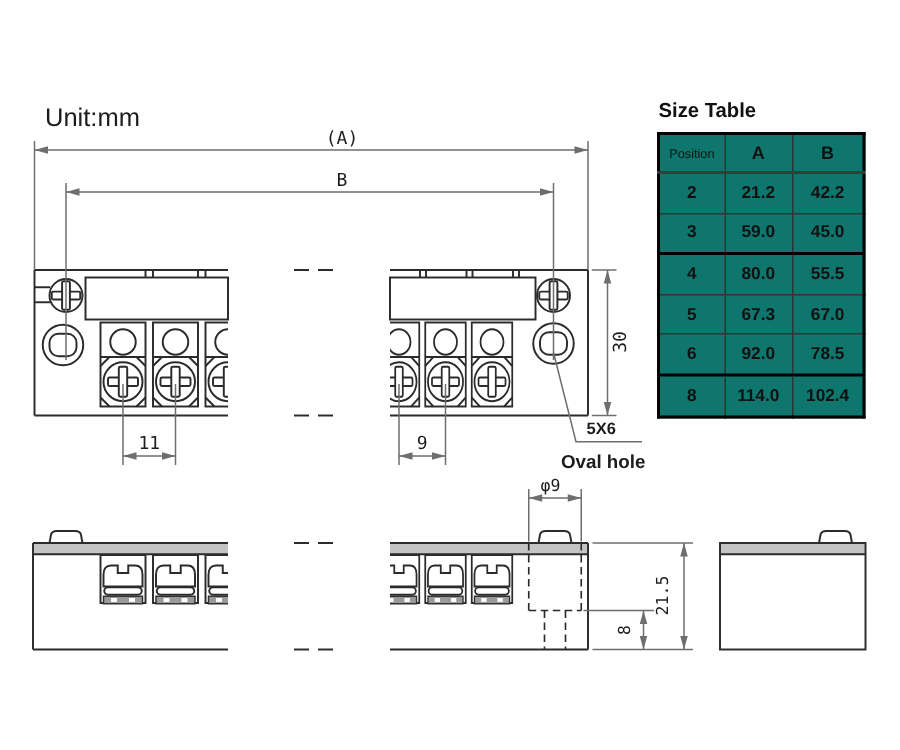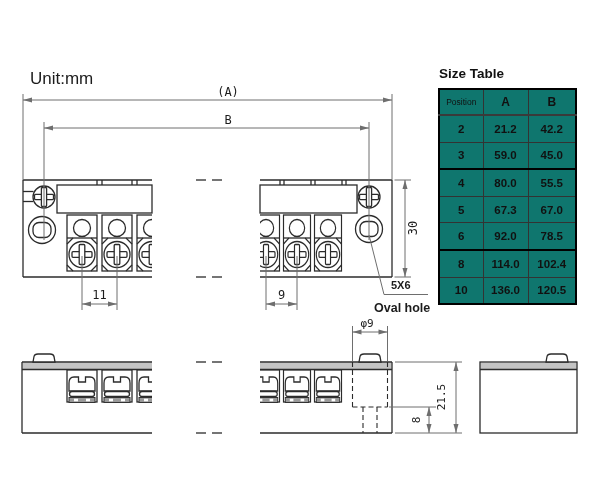--- a/index.html
+++ b/index.html
@@ -296,22 +296,17 @@
           <tr>
             <td>6</td>
             <td>92.0</td>
             <td>78.5</td>
           </tr>
           <tr>
             <td>8</td>
             <td>114.0</td>
             <td>102.4</td>
           </tr>
-          <tr>
-            <td>10</td>
-            <td>136.0</td>
-            <td>120.5</td>
-          </tr>
         </tbody>
   </table>
 </div>
 
 </div>
 
 </body></html>

